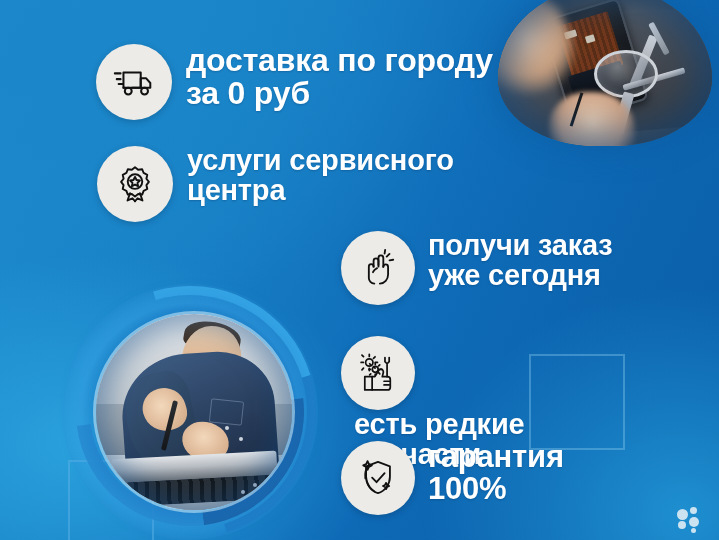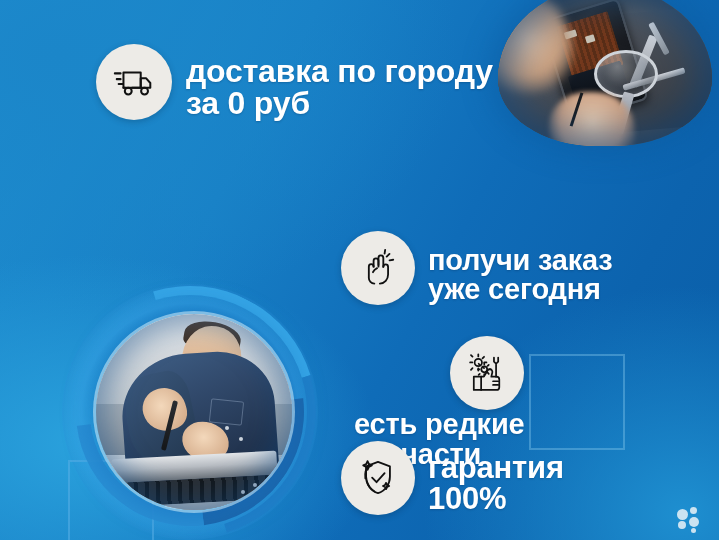--- a/index.html
+++ b/index.html
@@ -171,21 +171,21 @@
     background:linear-gradient(180deg,#e3e6e9 0%, #b7bcc2 48%, #6d737a 100%); border-radius:3px; transform:rotate(-3deg); }
   .pt-keys { position:absolute; left:10%; top:84%; width:80%; height:12%;
     background:
       repeating-linear-gradient(90deg, #2b2f34 0 7px, #14171a 7px 11px),
       #1b1e22; transform:rotate(-3deg); border-radius:2px; }
   .pt-scrw { position:absolute; width:4px; height:4px; border-radius:50%; background:#cfd3d8; }
   .pt-vign { position:absolute; inset:0; border-radius:50%;
     box-shadow:inset 0 0 28px 10px rgba(10,70,130,.45); }
 
   
-  .feature { position:absolute; display:flex; align-items:flex-end; }
+  .feature { position:absolute; display:flex; align-items:flex-start; }
   .icon-circle {
     flex:0 0 auto;
     border-radius:50%;
     background:#edebe7;
     display:flex; align-items:center; justify-content:center;
     box-shadow:0 2px 6px rgba(0,30,60,.25);
   }
   .icon-circle svg { display:block; }
   .feat-text {
     color:#ffffff;
@@ -326,20 +326,33 @@
         <circle cx="18" cy="33.5" r="3.6"></circle>
         <circle cx="35" cy="33.5" r="3.6"></circle>
         <path d="M13 30h1.6M22 30h9"></path>
         <path d="M10 15H4M10 21H6M12 26H8"></path>
       </svg>
     </div>
     <div class="feat-text">доставка по городу
 за 0 руб</div>
   </div>
 
+  <div class="feature" id="f-service">
+    <div class="icon-circle">
+      <svg width="46" height="46" viewBox="0 0 48 48" fill="none" stroke="#111" stroke-width="2" stroke-linecap="round" stroke-linejoin="round">
+        <path d="M24 6.5l3.3 2.6 4.2-.5 1.5 3.9 3.8 1.9-.9 4.1 2.6 3.3-2.6 3.3.9 4.1-3.8 1.9-1.5 3.9-4.2-.5L24 37l-3.3-2.5-4.2.5-1.5-3.9-3.8-1.9.9-4.1L9.5 21.8l2.6-3.3-.9-4.1 3.8-1.9 1.5-3.9 4.2.5z"></path>
+        <circle cx="24" cy="21.5" r="7.6"></circle>
+        <path d="M24 16.6l1.6 3.2 3.5.5-2.5 2.5.6 3.5-3.2-1.7-3.2 1.7.6-3.5-2.5-2.5 3.5-.5z"></path>
+        <path d="M18.8 33.6l-2.6 7.6 5.2-2.3 2.6 3.1"></path>
+        <path d="M29.2 33.6l2.6 7.6-5.2-2.3-2.6 3.1"></path>
+      </svg>
+    </div>
+    <div class="feat-text">услуги сервисного
+центра</div>
+  </div>
 
   <div class="feature" id="f-today">
     <div class="icon-circle">
       <svg width="44" height="44" viewBox="0 0 48 48" fill="none" stroke="#111" stroke-width="2" stroke-linecap="round" stroke-linejoin="round">
         <path d="M20 41c-3.4 0-6-2.7-6-6V22.5c0-1.5 1.2-2.7 2.6-2.7 1.5 0 2.6 1.2 2.6 2.7"></path>
         <path d="M19.2 22.5v-6.3c0-1.5 1.2-2.7 2.6-2.7 1.5 0 2.7 1.2 2.7 2.7v6.3"></path>
         <path d="M24.5 20.8V13c0-1.5 1.2-2.7 2.6-2.7 1.5 0 2.7 1.2 2.7 2.7v9.5"></path>
         <path d="M29.8 22.8c0-1.5 1.1-2.7 2.6-2.7s2.6 1.2 2.6 2.7V31c0 5.5-3.8 10-9 10"></path>
         <path d="M23 24.2c-2 1-3.6 2.4-4.5 4.4"></path>
         <path d="M33.5 11.6l3 -3M36.6 15.6l4 -.6M31.2 8.3l.6-4"></path>

